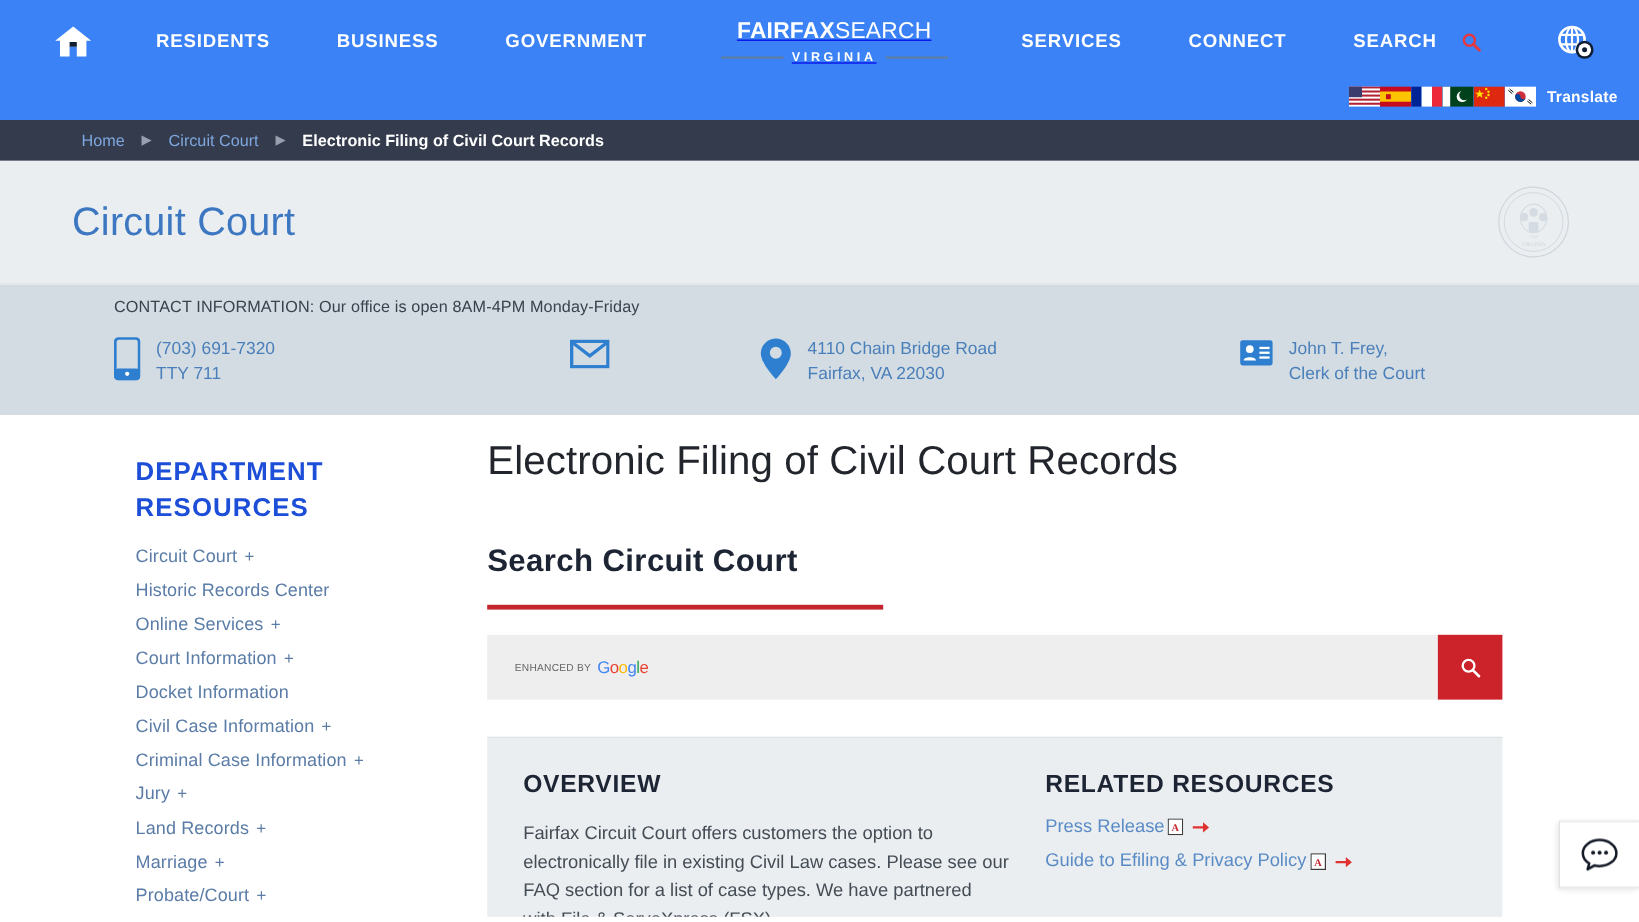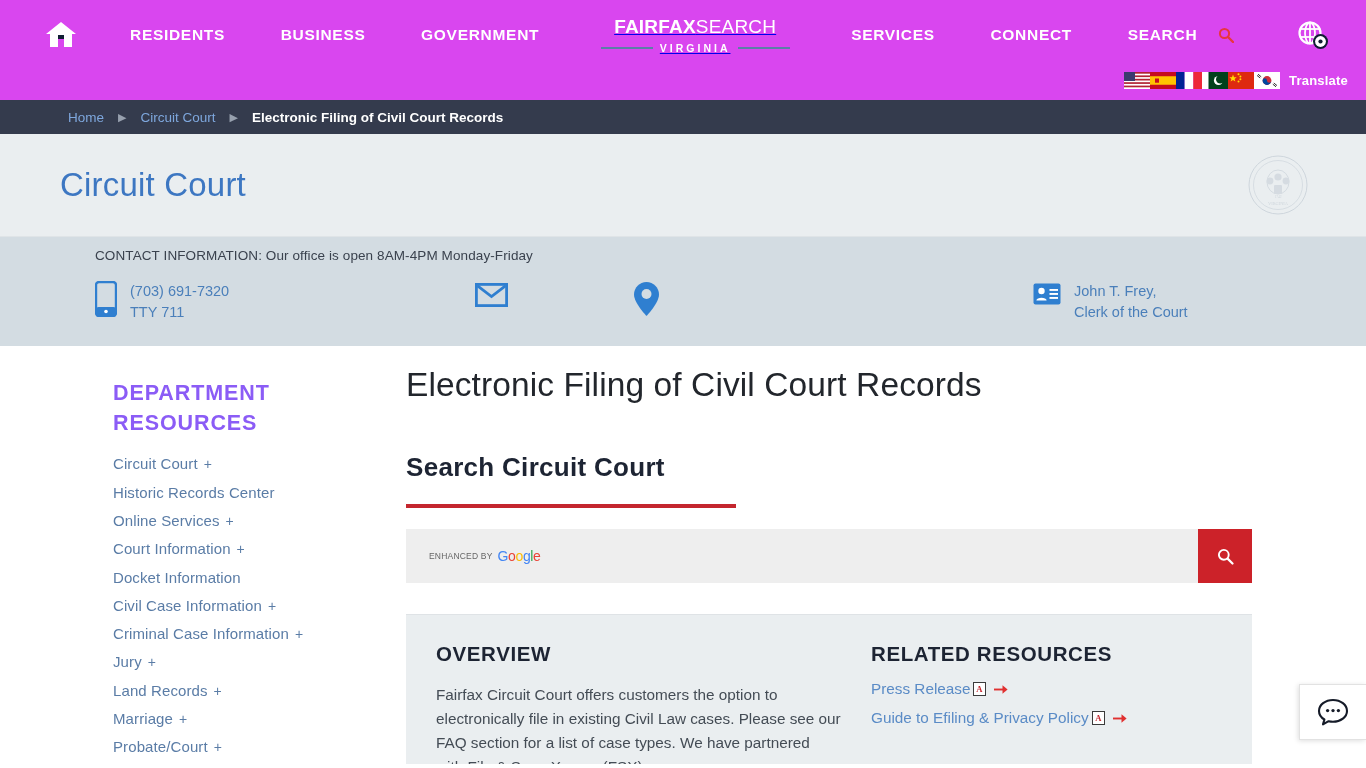--- a/index.html
+++ b/index.html
@@ -8,21 +8,21 @@
     width: 1366px; height: 768px;
     overflow: hidden;
     background: #ffffff;
     font-family: "Liberation Sans", sans-serif;
   }
 
   
   .topnav {
     position: relative;
     height: 100px;
-    background: #d946ef;
+    background: #3b82f6;
     display: flex;
     align-items: flex-start;
   }
   .topnav-inner {
     width: 100%;
     height: 70px;
     display: flex;
     align-items: center;
     padding-left: 44px;
     padding-right: 18px;
@@ -151,21 +151,21 @@
   }
   .contact-text span { display: block; }
 
   
   .page-body { display: flex; background: #ffffff; height: 339px; }
   .sidebar {
     width: 340px;
     padding: 33px 0 0 113px;
   }
   .sidebar-title {
-    color: #8b5cf6;
+    color: #1d4ed8;
     font-size: 21.5px;
     font-weight: 700;
     letter-spacing: 0.9px;
     line-height: 1.38;
     margin-bottom: 17px;
   }
   .sidebar-list { list-style: none; }
   .sidebar-item { margin-bottom: 10.3px; }
   .sidebar-link {
     color: #5a7ca6;
@@ -461,20 +461,24 @@
         <rect x="1.4" y="1.4" width="30.2" height="21.2" fill="none" stroke="#2f7fd0" stroke-width="2.8"></rect>
         <polyline points="2.6,2.8 16.5,13.6 30.4,2.8" fill="none" stroke="#2f7fd0" stroke-width="2.8"></polyline>
       </svg>
     </div>
 
     <div class="contact-item ci-addr">
       <svg class="contact-icon" width="27" height="36" viewBox="0 0 27 36">
         <path d="M13.5 1 C6.6 1 1 6.6 1 13.5 C1 22 13.5 35 13.5 35 C13.5 35 26 22 26 13.5 C26 6.6 20.4 1 13.5 1 Z" fill="#2f7fd0"></path>
         <circle cx="13.5" cy="13" r="5" fill="#d3dce2"></circle>
       </svg>
+      <a href="#" class="contact-text">
+        <span>4110 Chain Bridge Road</span>
+        <span>Fairfax, VA 22030</span>
+      </a>
     </div>
 
     <div class="contact-item ci-clerk">
       <svg class="contact-icon" width="28" height="22" viewBox="0 0 28 22" style="margin-top:2px;">
         <rect x="0.5" y="0.5" width="27" height="21" rx="2" fill="#2f7fd0"></rect>
         <circle cx="8.5" cy="8" r="3.2" fill="#ffffff"></circle>
         <path d="M3.4 17.4 C3.4 13.8 13.6 13.8 13.6 17.4 Z" fill="#ffffff"></path>
         <g fill="#ffffff">
           <rect x="16.5" y="6" width="8.5" height="1.9"></rect>
           <rect x="16.5" y="10" width="8.5" height="1.9"></rect>

